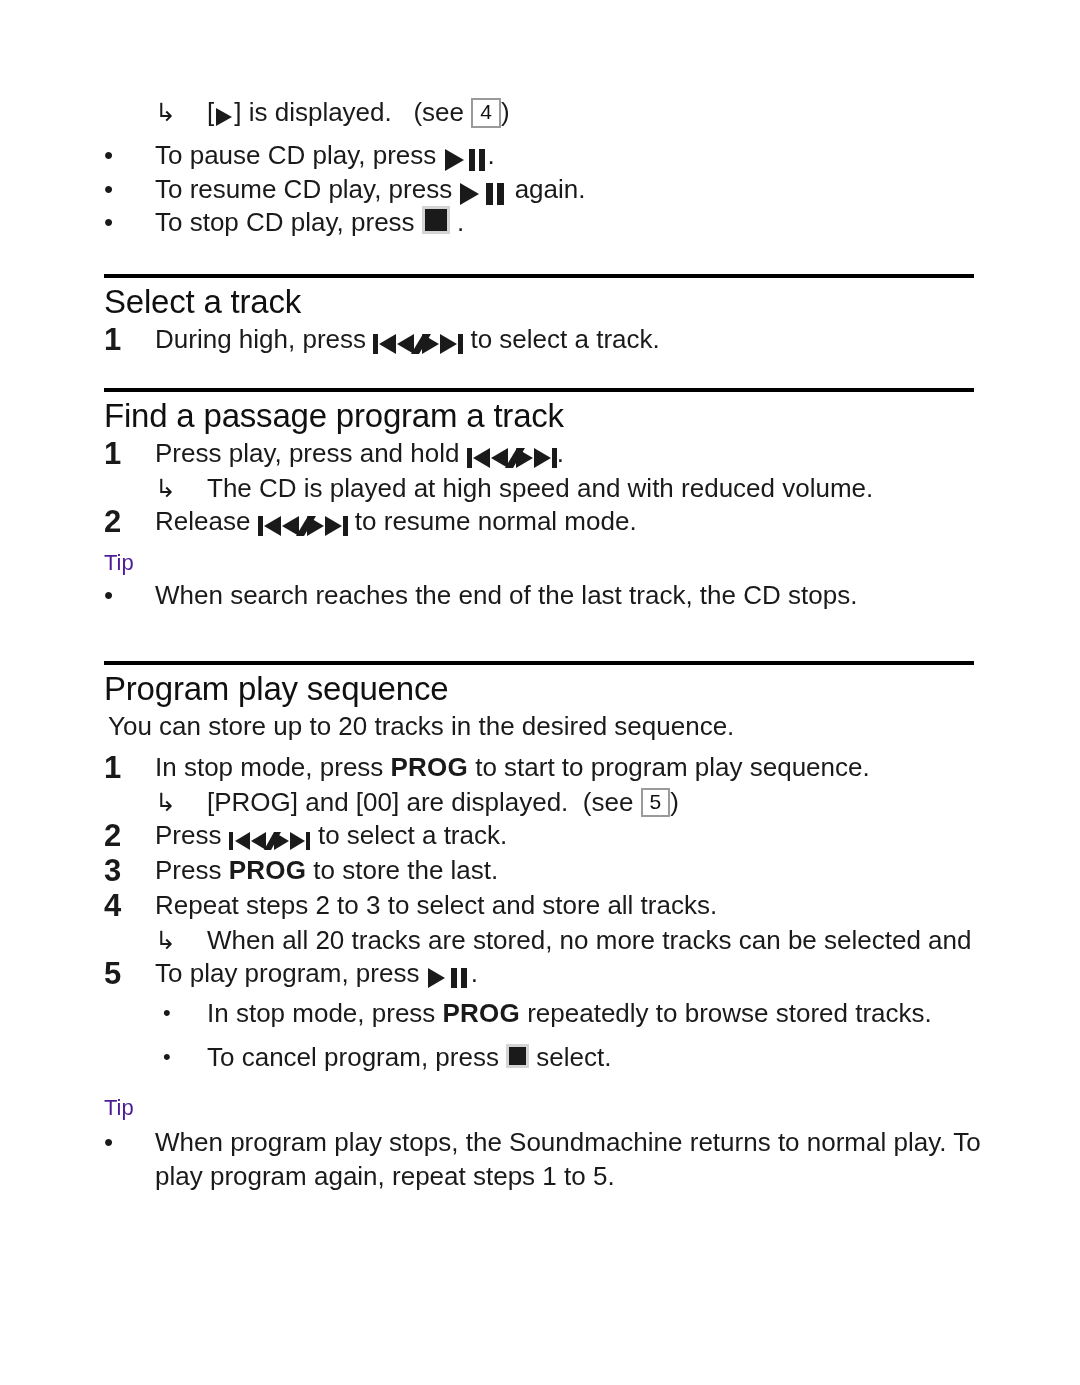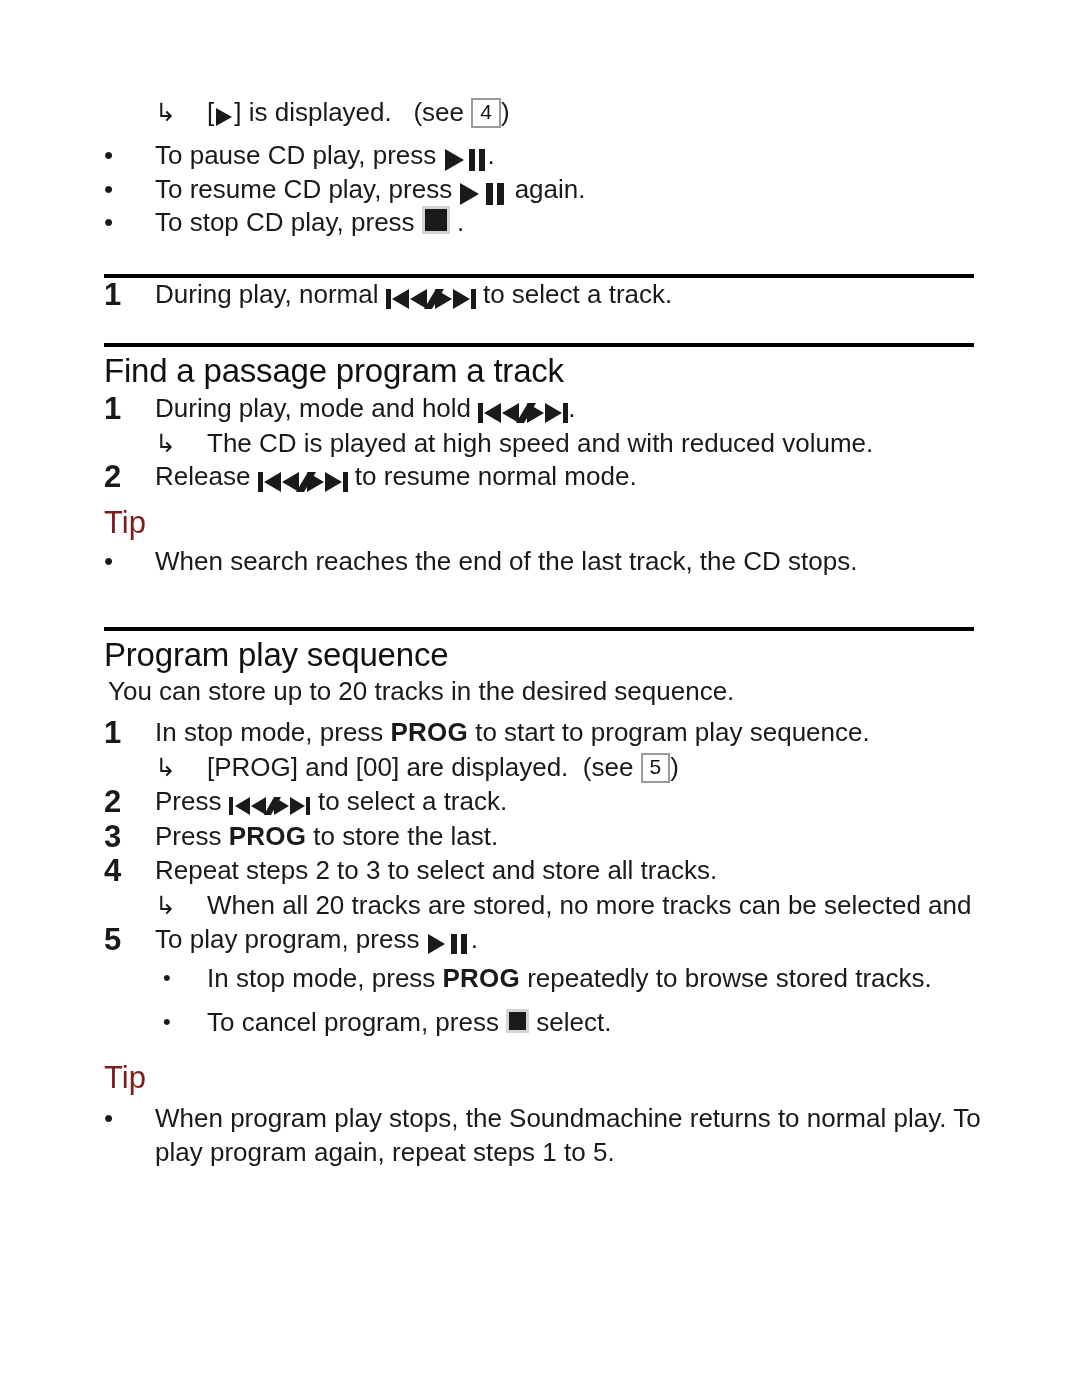--- a/index.html
+++ b/index.html
@@ -31,25 +31,25 @@
   }
   .section-title {
     font-size: 33px;
     font-weight: 400;
     letter-spacing: -0.2px;
     margin: 6px 0 2px 104px;
     line-height: 1.12;
     color: #101010;
   }
   .tip-title {
-    font-size: 31px;
+    font-size: 22px;
     font-weight: 400;
     margin: 4px 0 0 104px;
     line-height: 1.15;
-    color: #7f1d1d;
+    color: #4c1d95;
   }
 
   
   .row {
     display: flex;
     align-items: flex-start;
     font-size: 26px;
     line-height: 1.30;
     color: #1a1a1a;
   }
@@ -169,42 +169,43 @@
   </div>
 
   <div class="row bullet1">
     <span class="marker">•</span>
     <span class="body"><span>To stop CD play, press </span><span class="stopbox"></span><span> .</span></span>
   </div>
 
   <div style="height:34px"></div>
   <div class="rule"></div>
 
+  <h2 class="section-title">Select a track</h2>
 
   <div class="row num">
     <span class="marker">1</span>
-    <span class="body"><span>During play, normal </span><span class="icon"><svg width="90" height="24" viewBox="0 0 90 24">
+    <span class="body"><span>During high, press </span><span class="icon"><svg width="90" height="24" viewBox="0 0 90 24">
             <rect x="0" y="2" width="5" height="20" fill="#1a1a1a"></rect>
             <polygon points="23,2 23,22 6,12" fill="#1a1a1a"></polygon>
             <polygon points="41,2 41,22 24,12" fill="#1a1a1a"></polygon>
             <polygon points="46,22 38,22 50,2 58,2" fill="#1a1a1a"></polygon>
             <polygon points="49,2 49,22 66,12" fill="#1a1a1a"></polygon>
             <polygon points="67,2 67,22 84,12" fill="#1a1a1a"></polygon>
             <rect x="85" y="2" width="5" height="20" fill="#1a1a1a"></rect>
           </svg></span><span> to select a track.</span></span>
   </div>
 
   <div style="height:30px"></div>
   <div class="rule"></div>
 
   <h2 class="section-title">Find a passage program a track</h2>
 
   <div class="row num">
     <span class="marker">1</span>
-    <span class="body"><span>During play, mode and hold </span><span class="icon"><svg width="90" height="24" viewBox="0 0 90 24">
+    <span class="body"><span>Press play, press and hold </span><span class="icon"><svg width="90" height="24" viewBox="0 0 90 24">
             <rect x="0" y="2" width="5" height="20" fill="#1a1a1a"></rect>
             <polygon points="23,2 23,22 6,12" fill="#1a1a1a"></polygon>
             <polygon points="41,2 41,22 24,12" fill="#1a1a1a"></polygon>
             <polygon points="46,22 38,22 50,2 58,2" fill="#1a1a1a"></polygon>
             <polygon points="49,2 49,22 66,12" fill="#1a1a1a"></polygon>
             <polygon points="67,2 67,22 84,12" fill="#1a1a1a"></polygon>
             <rect x="85" y="2" width="5" height="20" fill="#1a1a1a"></rect>
           </svg></span><span>.</span></span>
   </div>
 

